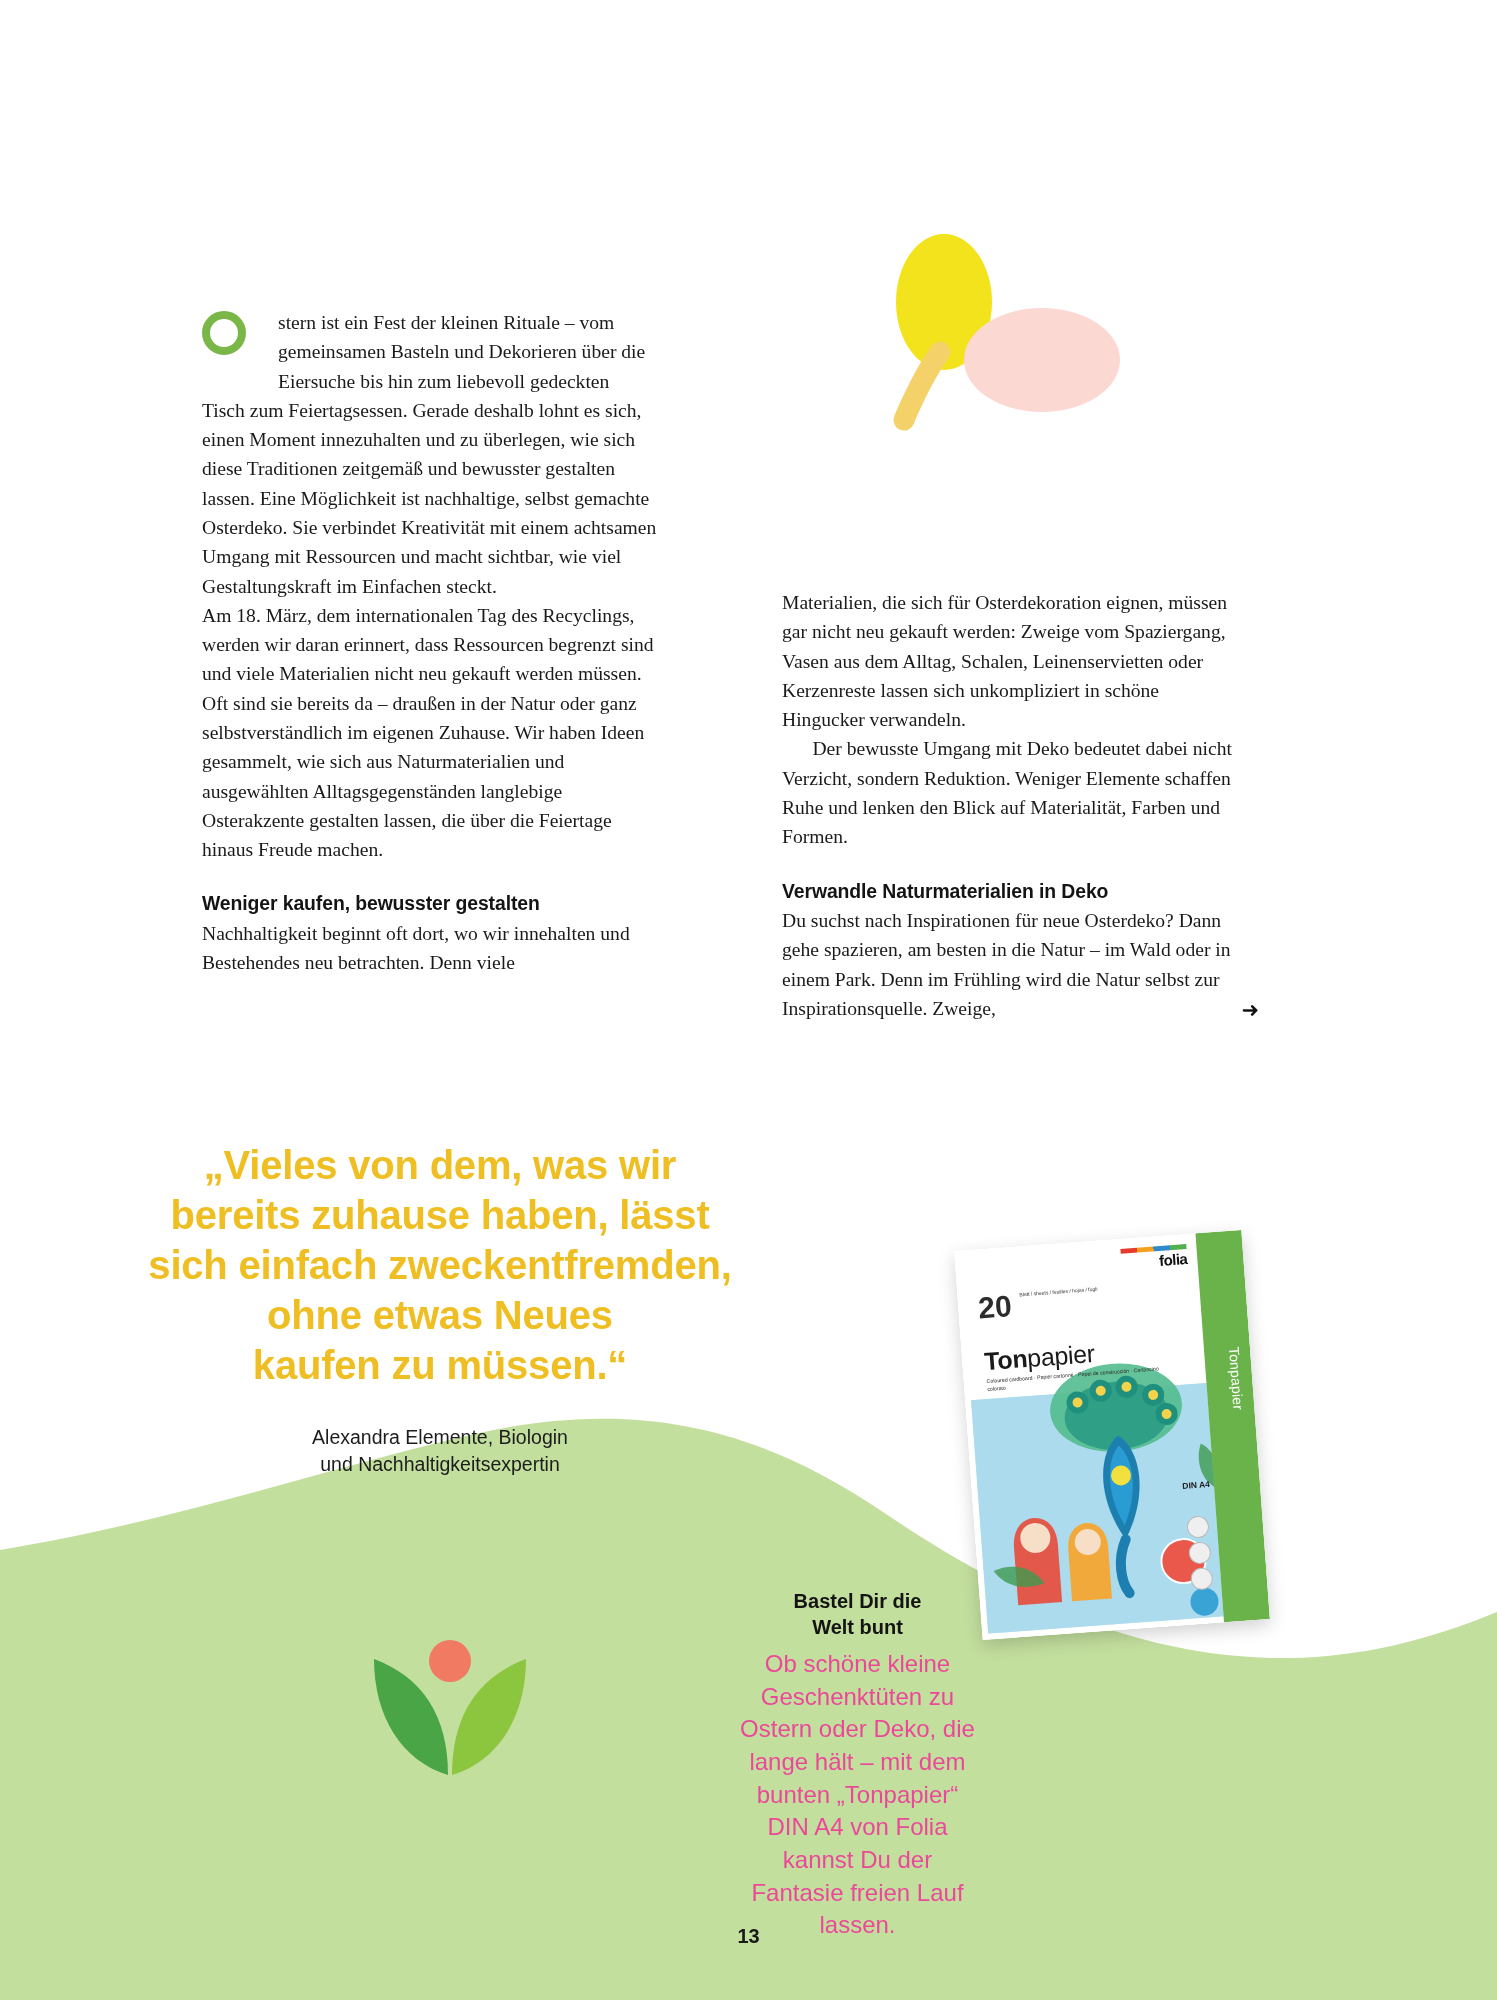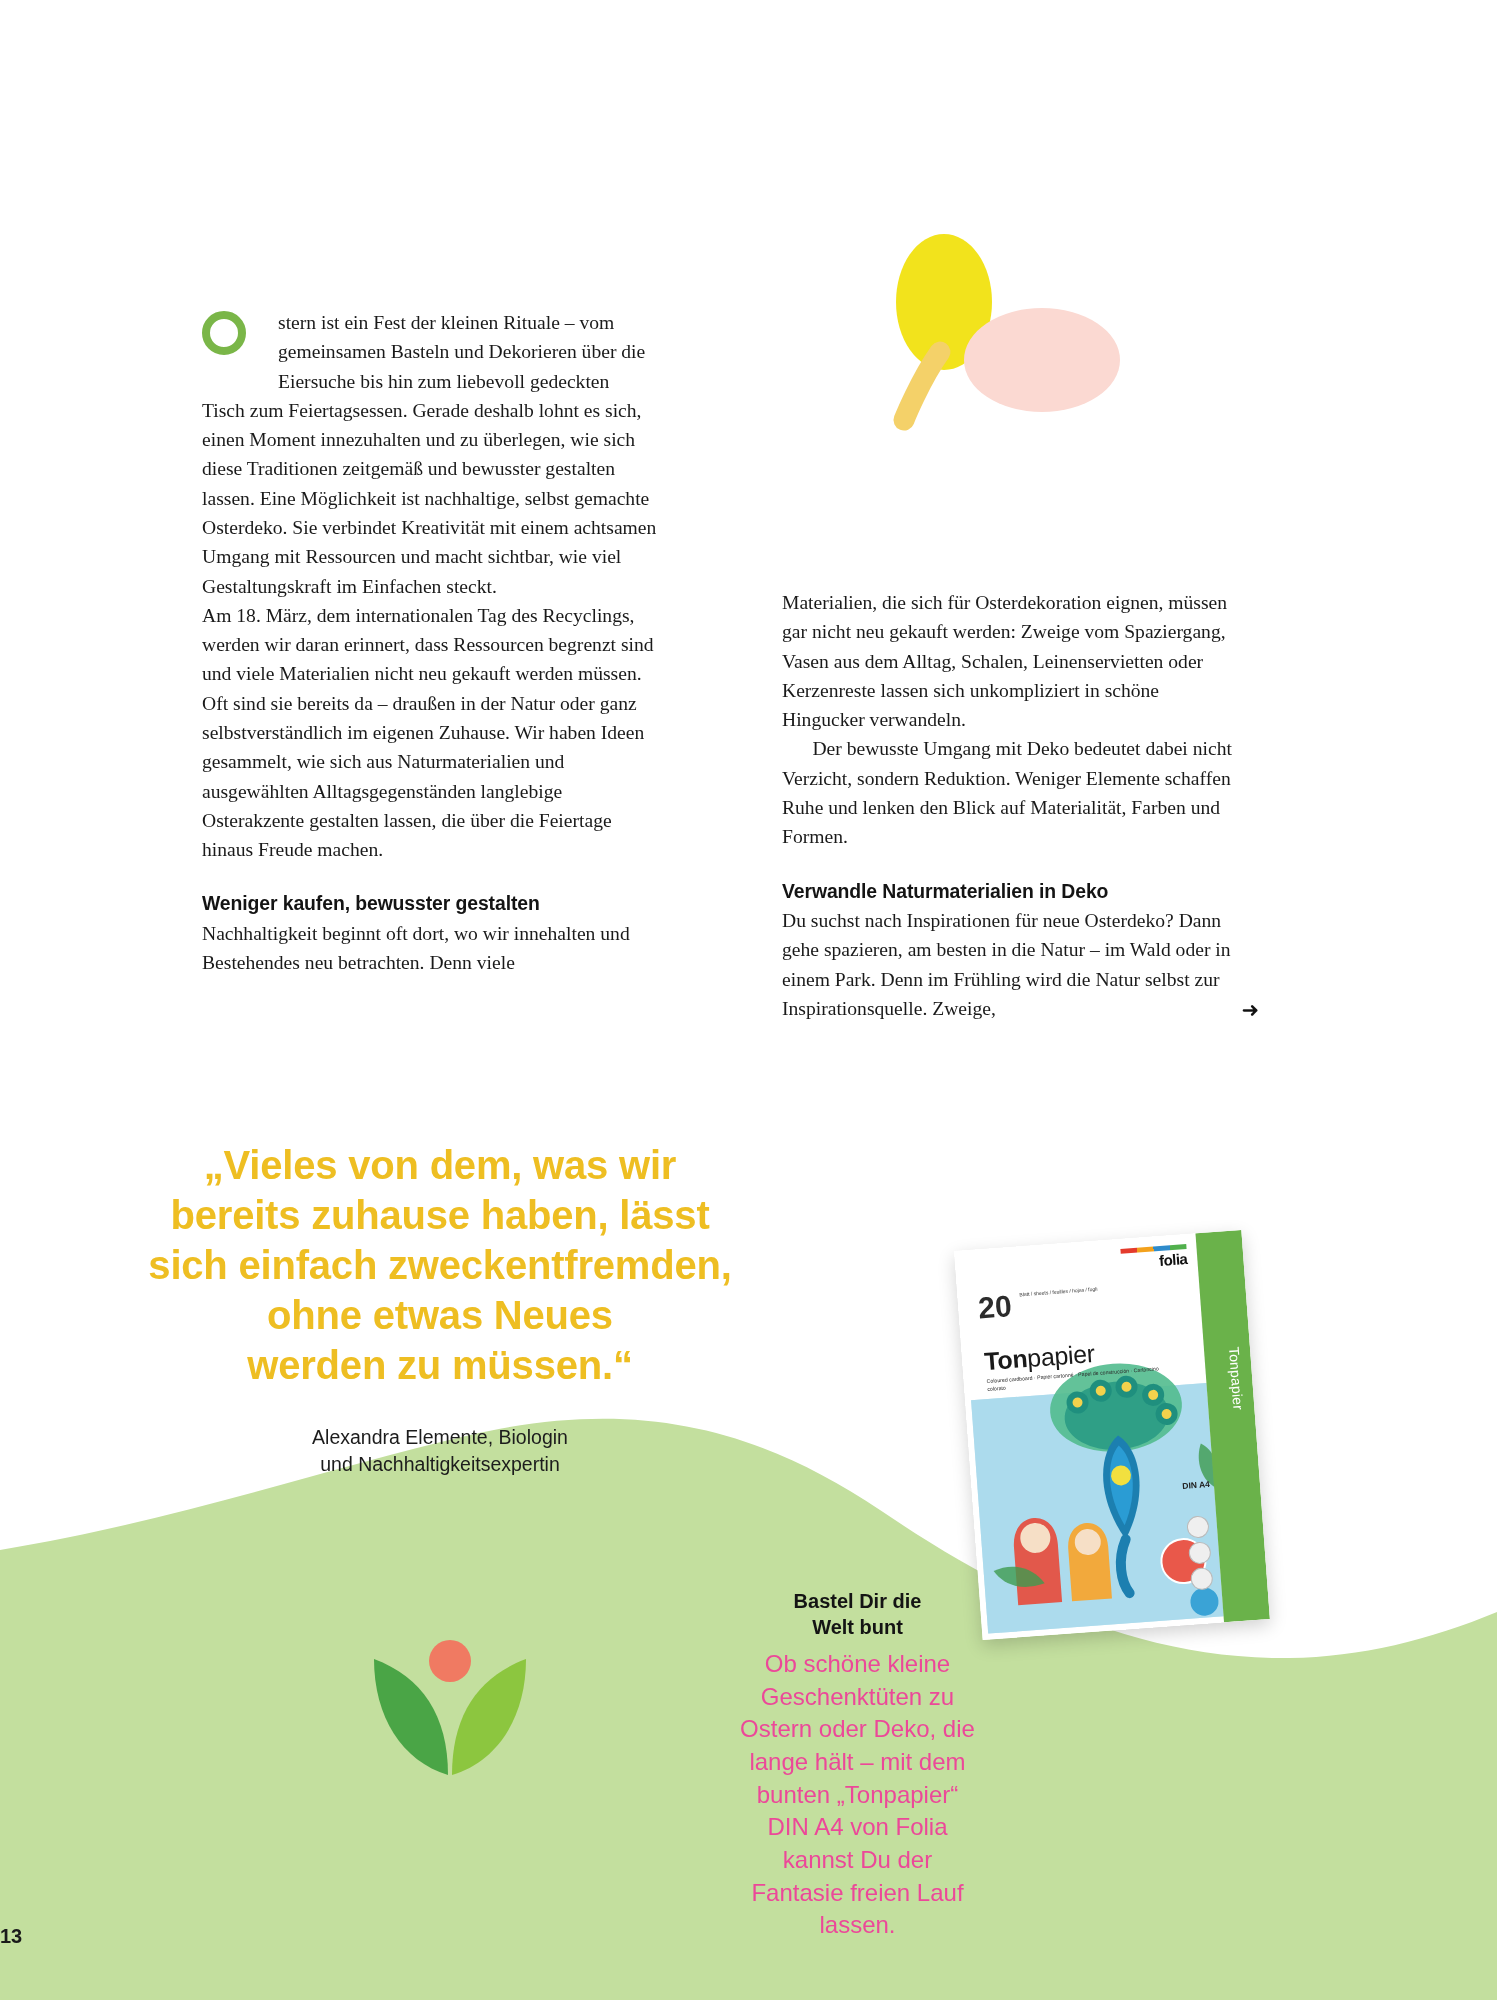--- a/index.html
+++ b/index.html
@@ -295,20 +295,21 @@
     background: #efefef;
     border: 1px solid #bbb;
   }
 
   
   .page-number {
     position: absolute;
     left: 0;
     right: 0;
     bottom: 52px;
+    text-align: center;
     font-family: "Liberation Sans", sans-serif;
     font-weight: bold;
     font-size: 20px;
     color: #1a1a1a;
     z-index: 8;
   }
 </style>
 </head>
 <body>
 
@@ -350,21 +351,21 @@
         <span class="arrow-cont">➜</span>
       </div>
     </div>
   </div>
 
   <div class="quote-block">
     <p class="quote-text">„Vieles von dem, was wir</p>
     <p class="quote-text">bereits zuhause haben, lässt</p>
     <p class="quote-text">sich einfach zweckentfremden,</p>
     <p class="quote-text">ohne etwas Neues</p>
-    <p class="quote-text">werden zu müssen.“</p>
+    <p class="quote-text">kaufen zu müssen.“</p>
     <div class="quote-attrib">
       <div>Alexandra Elemente, Biologin</div>
       <div>und Nachhaltigkeitsexpertin</div>
     </div>
   </div>
 
   <svg class="sprout" viewBox="0 0 240 200">
     <path d="M118,190 C118,130 92,92 44,74 C44,132 72,176 118,190 Z" fill="#4aa546"></path>
     <path d="M122,190 C122,130 148,92 196,74 C196,132 168,176 122,190 Z" fill="#8cc63f"></path>
     <circle cx="120" cy="76" r="21" fill="#f07a62"></circle>

